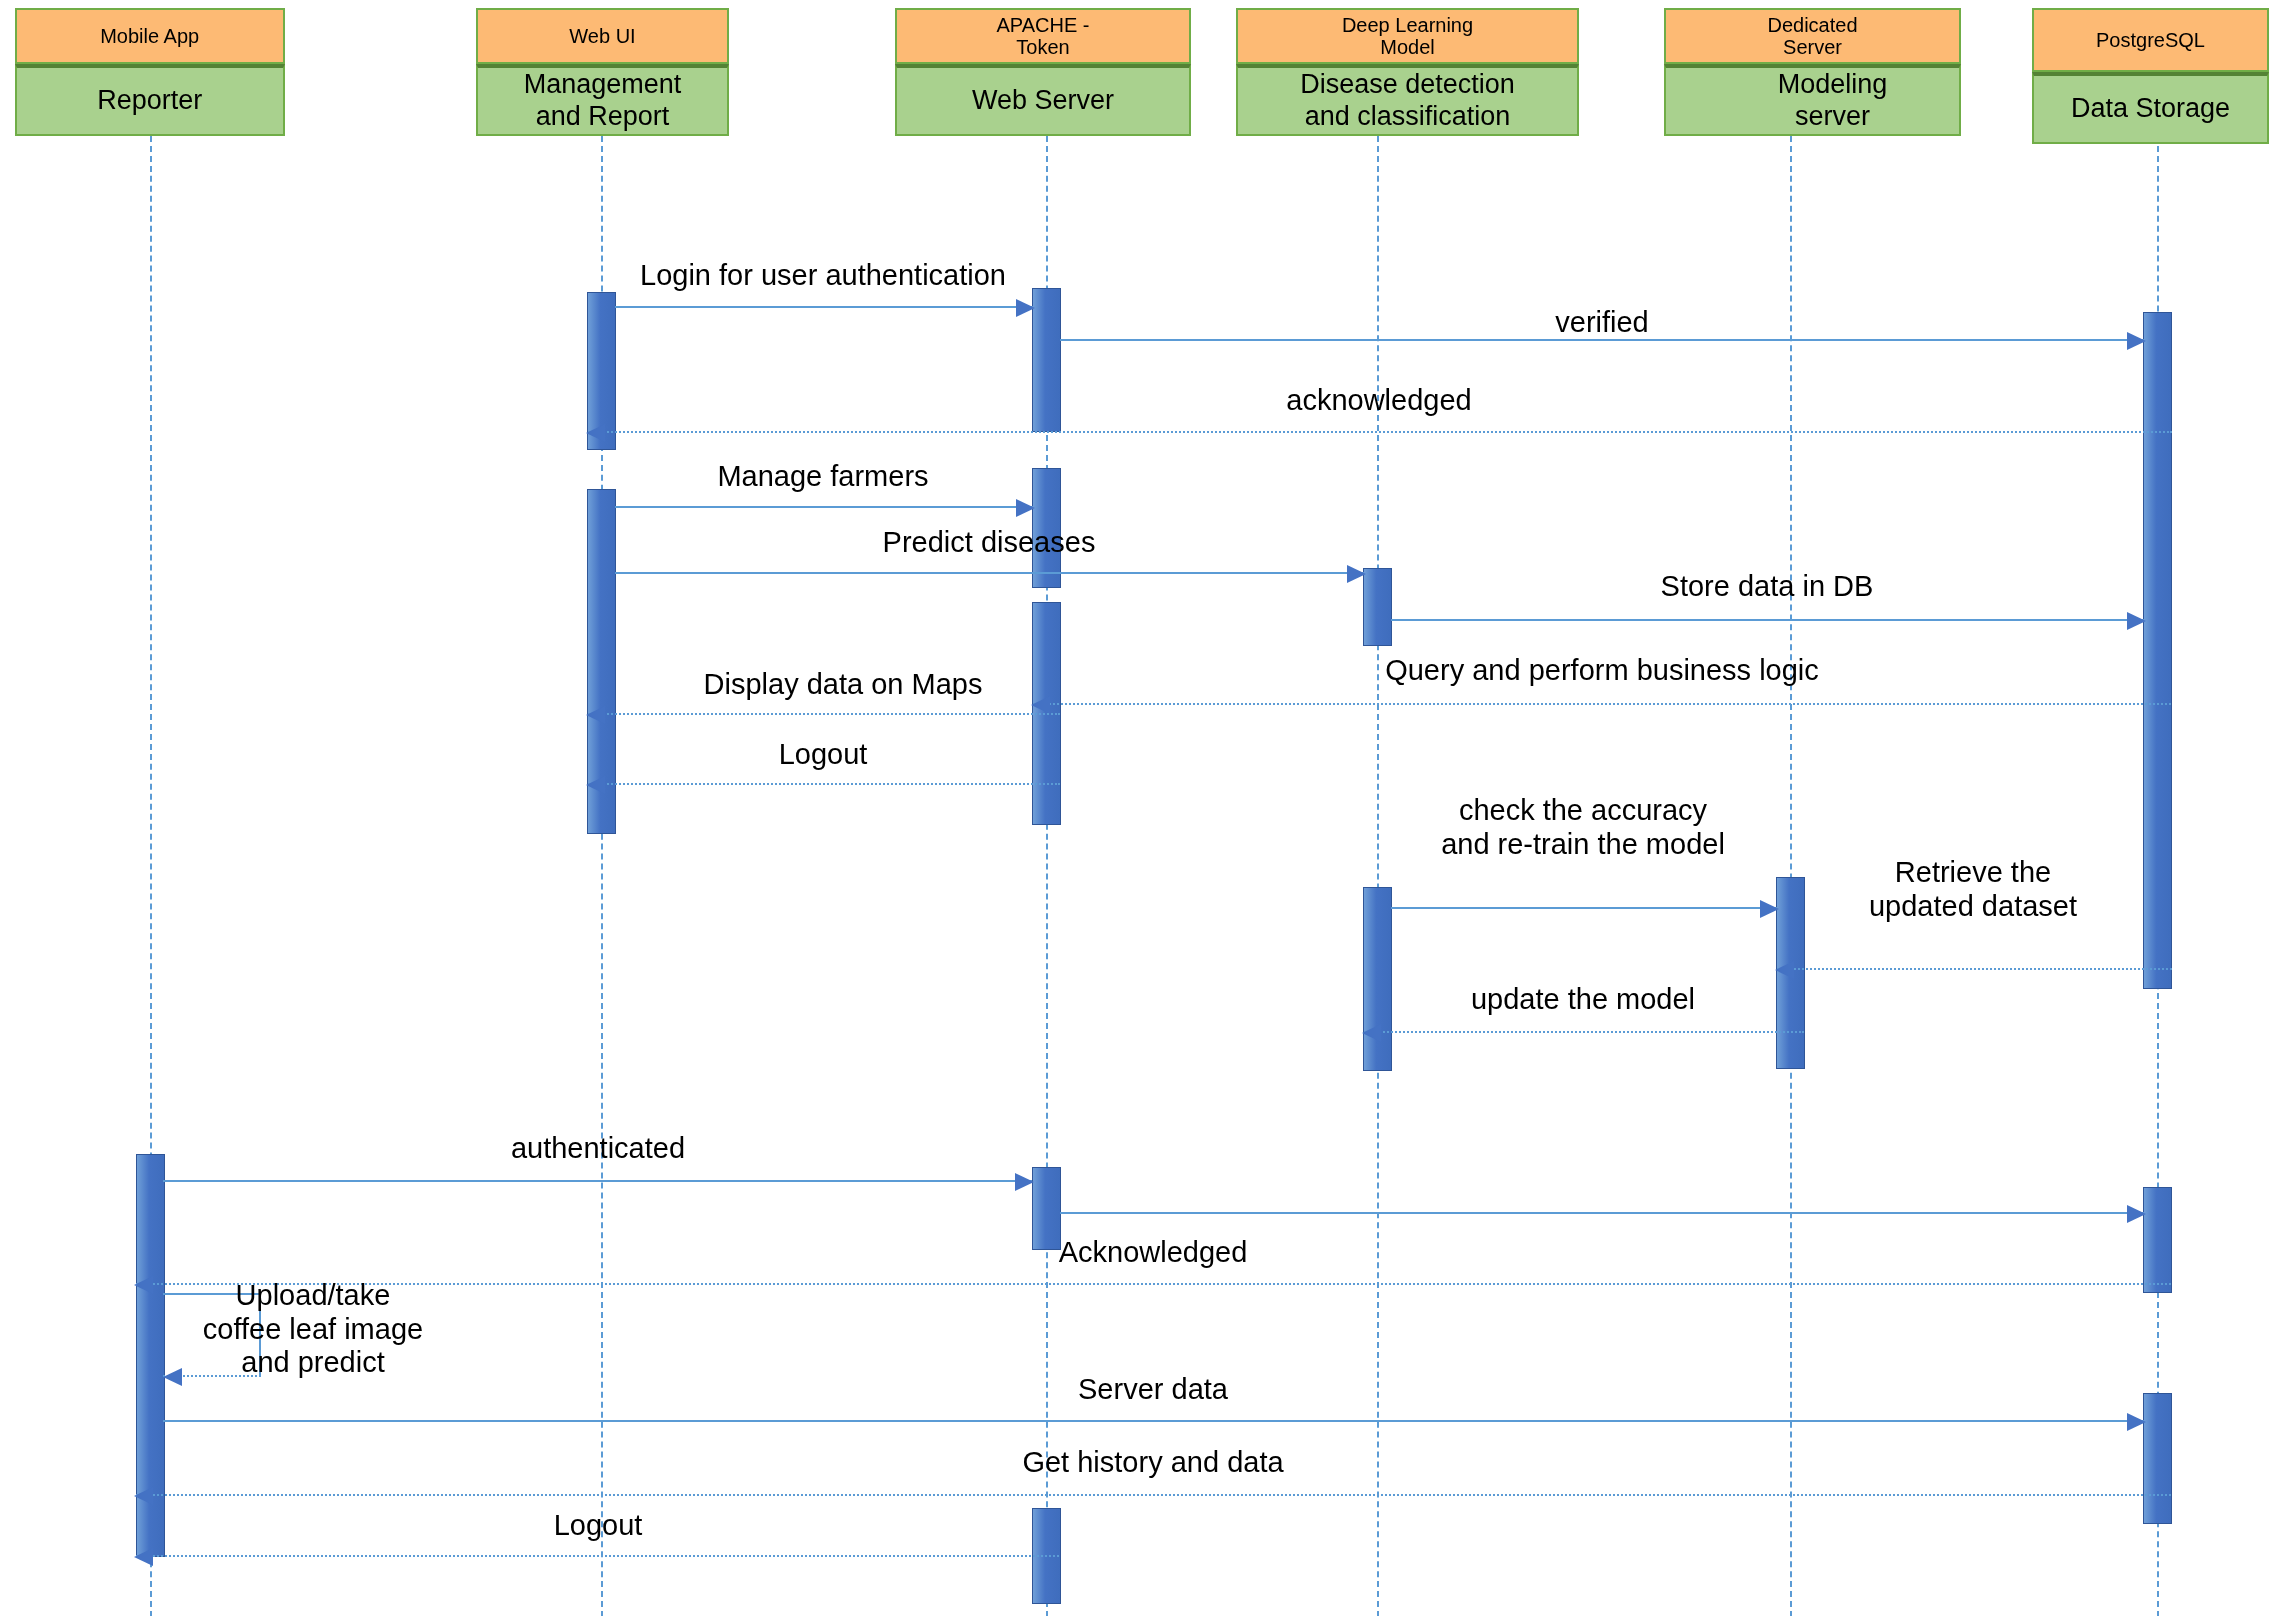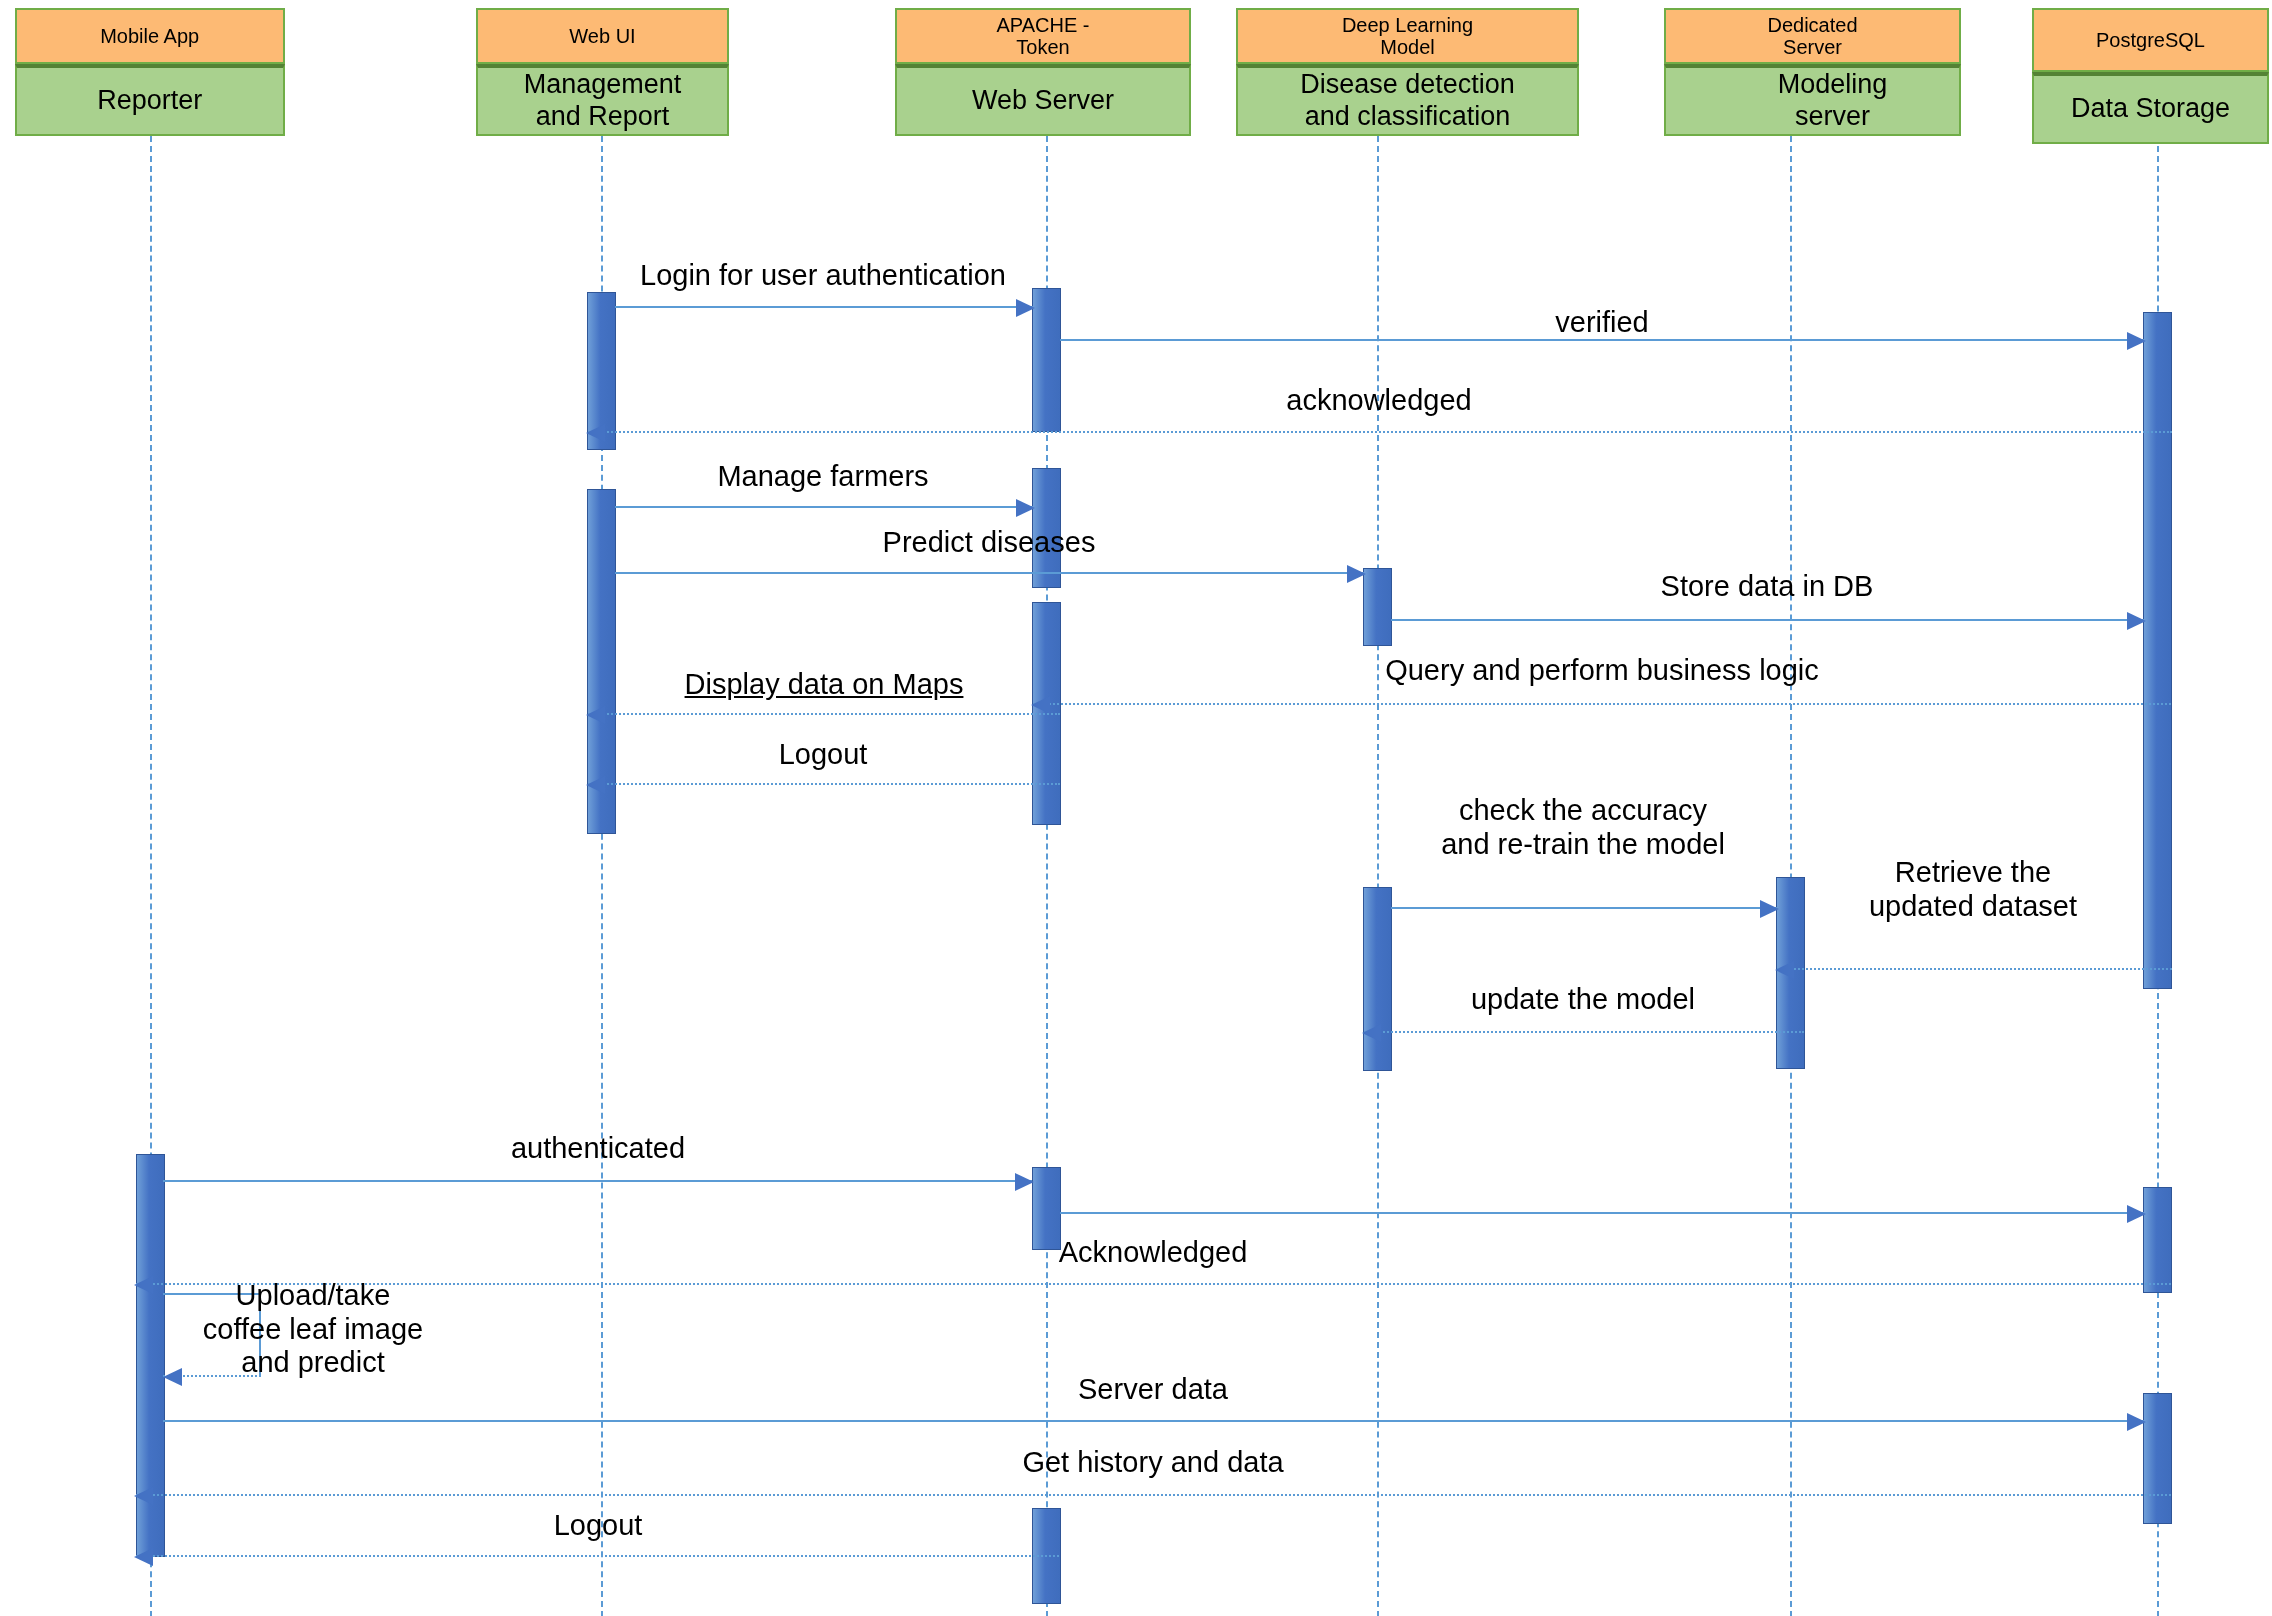--- a/index.html
+++ b/index.html
@@ -127,21 +127,21 @@
       <div class="arrowR"></div>
     </div>
     <div class="mlabel" style="left: 1481px; top: 570px; width: 572px;">Store data in DB</div>
     <div class="msg dashed" style="left: 1033px; top: 703px; width: 1138px;">
       <div class="arrowL"></div>
     </div>
     <div class="mlabel" style="left: 1316px; top: 654px; width: 572px;">Query and perform business logic</div>
     <div class="msg dashed" style="left: 588px; top: 713px; width: 472px;">
       <div class="arrowL"></div>
     </div>
-    <div class="mlabel" style="left: 538px; top: 668px; width: 572px; text-decoration: underline;">Display data on Maps</div>
+    <div class="mlabel" style="left: 557px; top: 668px; width: 572px;">Display data on Maps</div>
     <div class="msg dashed" style="left: 588px; top: 783px; width: 472px;">
       <div class="arrowL"></div>
     </div>
     <div class="mlabel" style="left: 537px; top: 738px; width: 572px;">Logout</div>
     <div class="msg solid" style="left: 1391px; top: 907px; width: 386px;">
       <div class="arrowR"></div>
     </div>
     <div class="mlabel" style="left: 1297px; top: 794px; width: 572px;">check the accuracy
 and re-train the model</div>
     <div class="msg dashed" style="left: 1777px; top: 968px; width: 395px;">

